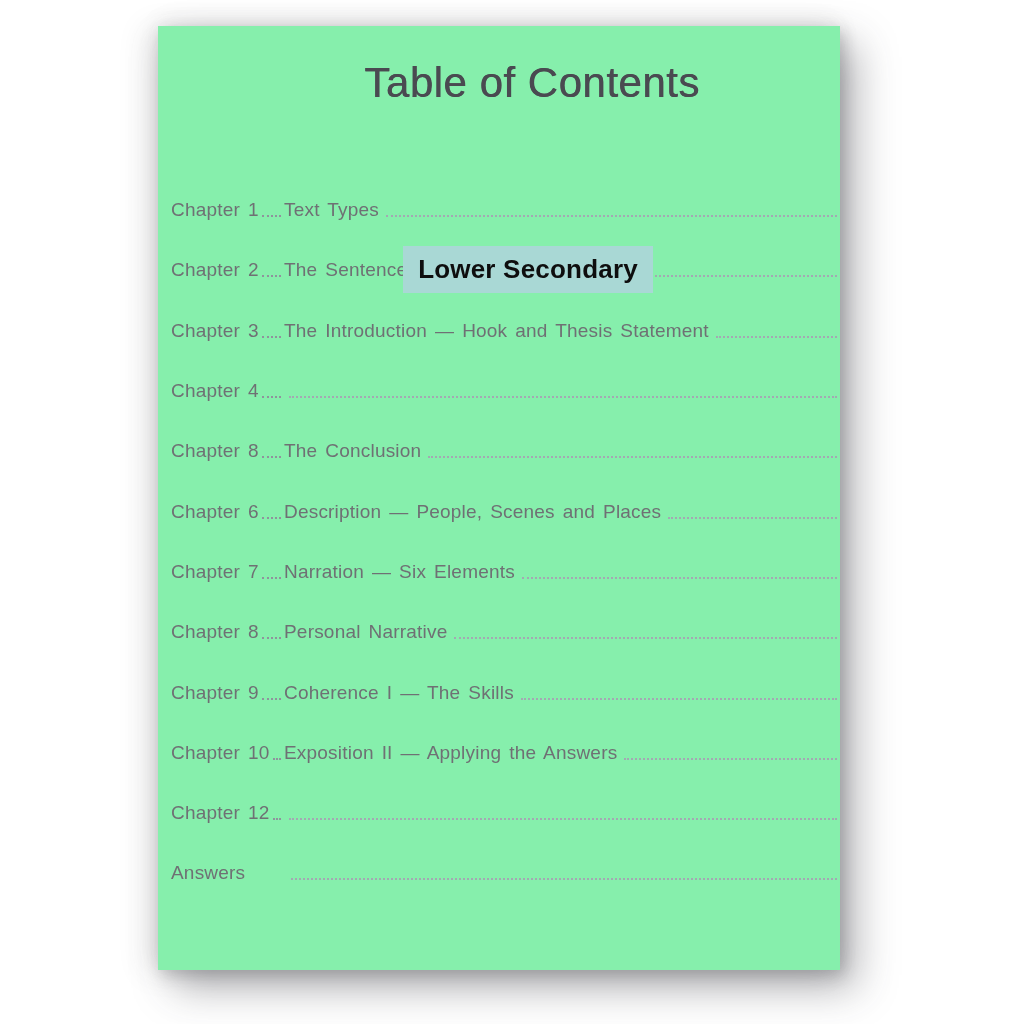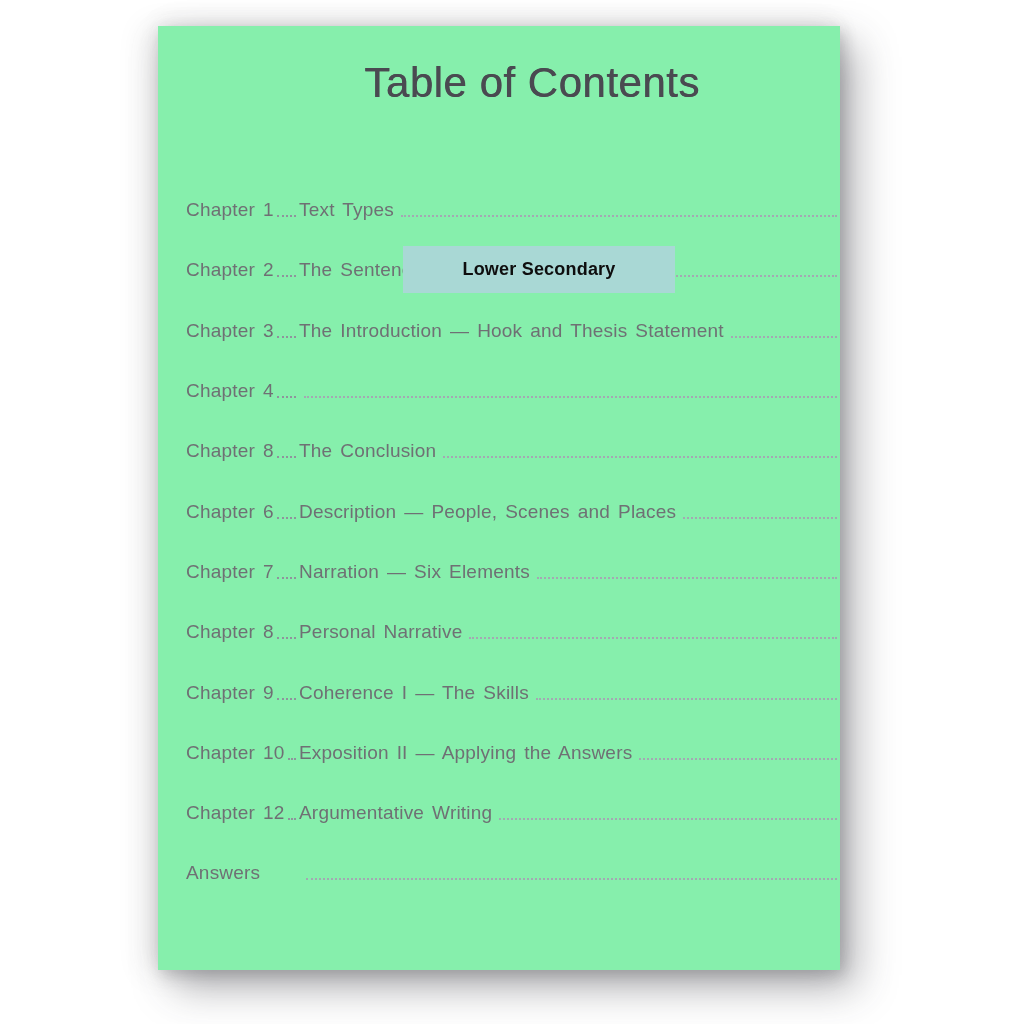--- a/index.html
+++ b/index.html
@@ -21,21 +21,21 @@
   .page-title{
     margin:36px 0 0 0;
     font-size:42px;font-weight:normal;line-height:1;
     text-align:center;letter-spacing:.5px;
     color:var(--title-color,#4a4a51);
     transform:translateX(33px);
     text-shadow:.5px 0 0 currentColor;
   }
   .toc{
     margin-top:76px;
-    padding:0 3px 0 28px;
+    padding:0 3px 0 13px;
   }
   .toc-row{
     height:60.3px;
     display:flex;align-items:center;
     font-size:19px;color:var(--row-color,#6f7074);
     letter-spacing:.2px;word-spacing:2.5px;
     white-space:nowrap;
   }
   .label-col{
     width:113px;flex-shrink:0;
@@ -47,24 +47,24 @@
     transform:translateY(6px);
   }
   .toc-row.no-dots .label-fill{border-bottom:none;}
   .row-title{flex-shrink:0;padding-right:2px;}
   .leader-fill{
     flex:1;height:0;margin-left:5px;
     border-bottom:2px dotted var(--leader-color,#a3a9b2);
     transform:translateY(6px);
   }
   .highlight-overlay{
-    position:absolute;left:245px;top:220px;width:272px;height:47px;
+    position:absolute;left:245px;top:220px;width:250px;height:47px;
     background:var(--hl-bg,#a9d8d5);
     display:flex;align-items:center;justify-content:center;
-    font-size:18px;font-weight:bold;letter-spacing:.2px;
+    font-size:26px;font-weight:bold;letter-spacing:.2px;
     color:var(--hl-text,#0e0e0e);
     z-index:5;
   }
 </style>
 </head>
 <body style="--hl-bg: #a9d8d5; --hl-text: #0e0e0e; --title-color: #4a4a51; --row-color: #6f7074; --label-dots: #8e949c; --leader-color: #a3a9b2;">
 
 <div class="page">
   <div class="scan">
     <h1 class="page-title">Table of Contents</h1>
@@ -157,21 +157,20 @@
     <span class="row-title">Exposition II — Applying the Answers</span>
     <span class="leader-fill"></span>
   </div>
 
 
   <div class="toc-row">
     <span class="label-col">
       <span class="label-text">Chapter 12</span>
       <span class="label-fill"></span>
     </span>
-    <span class="row-title">Argumentative Writing</span>
     <span class="leader-fill"></span>
   </div>
 
   <div class="toc-row no-dots">
     <span class="label-col">
       <span class="label-text">Answers</span>
       <span class="label-fill"></span>
     </span>
     <span class="row-title"></span>
     <span class="leader-fill"></span>

